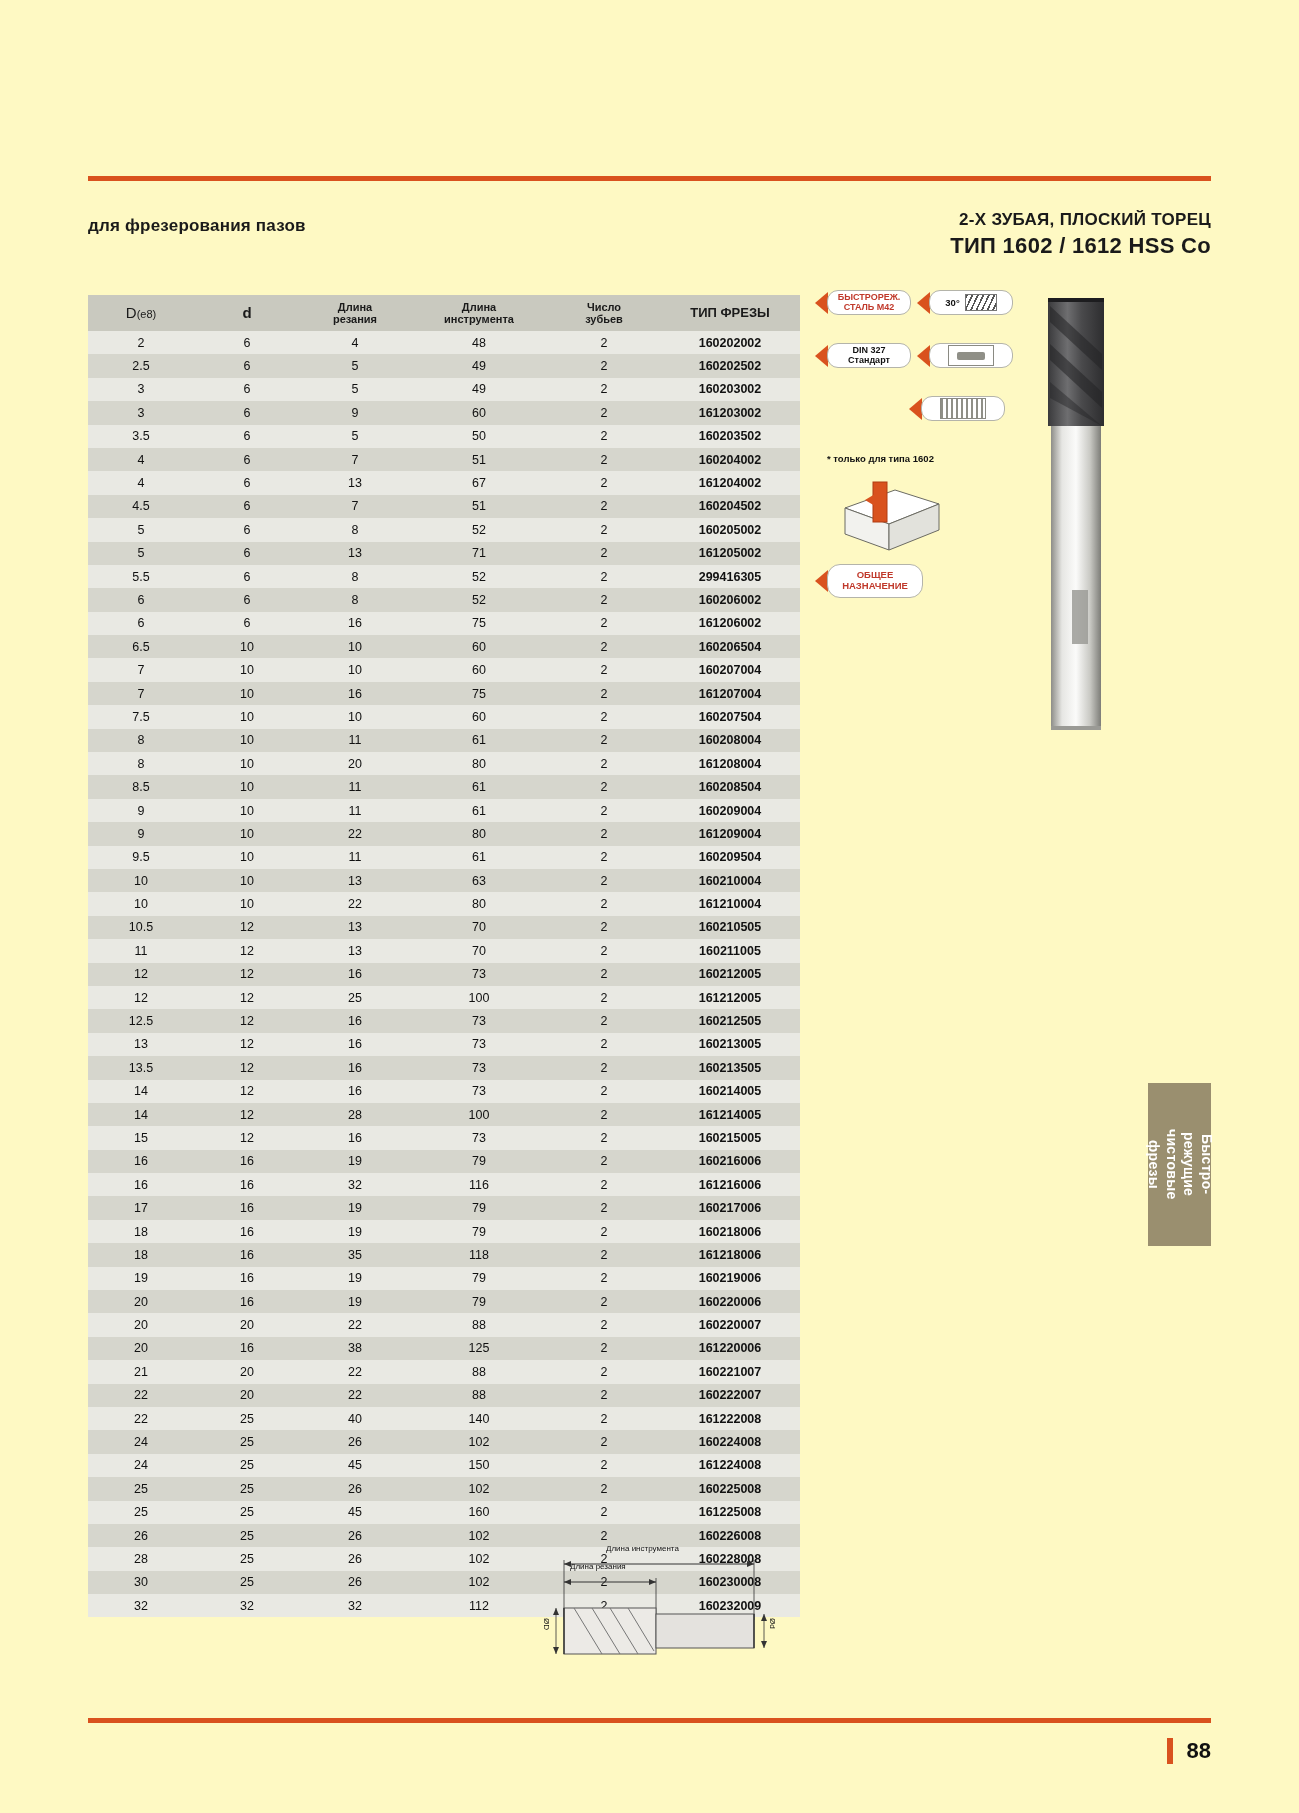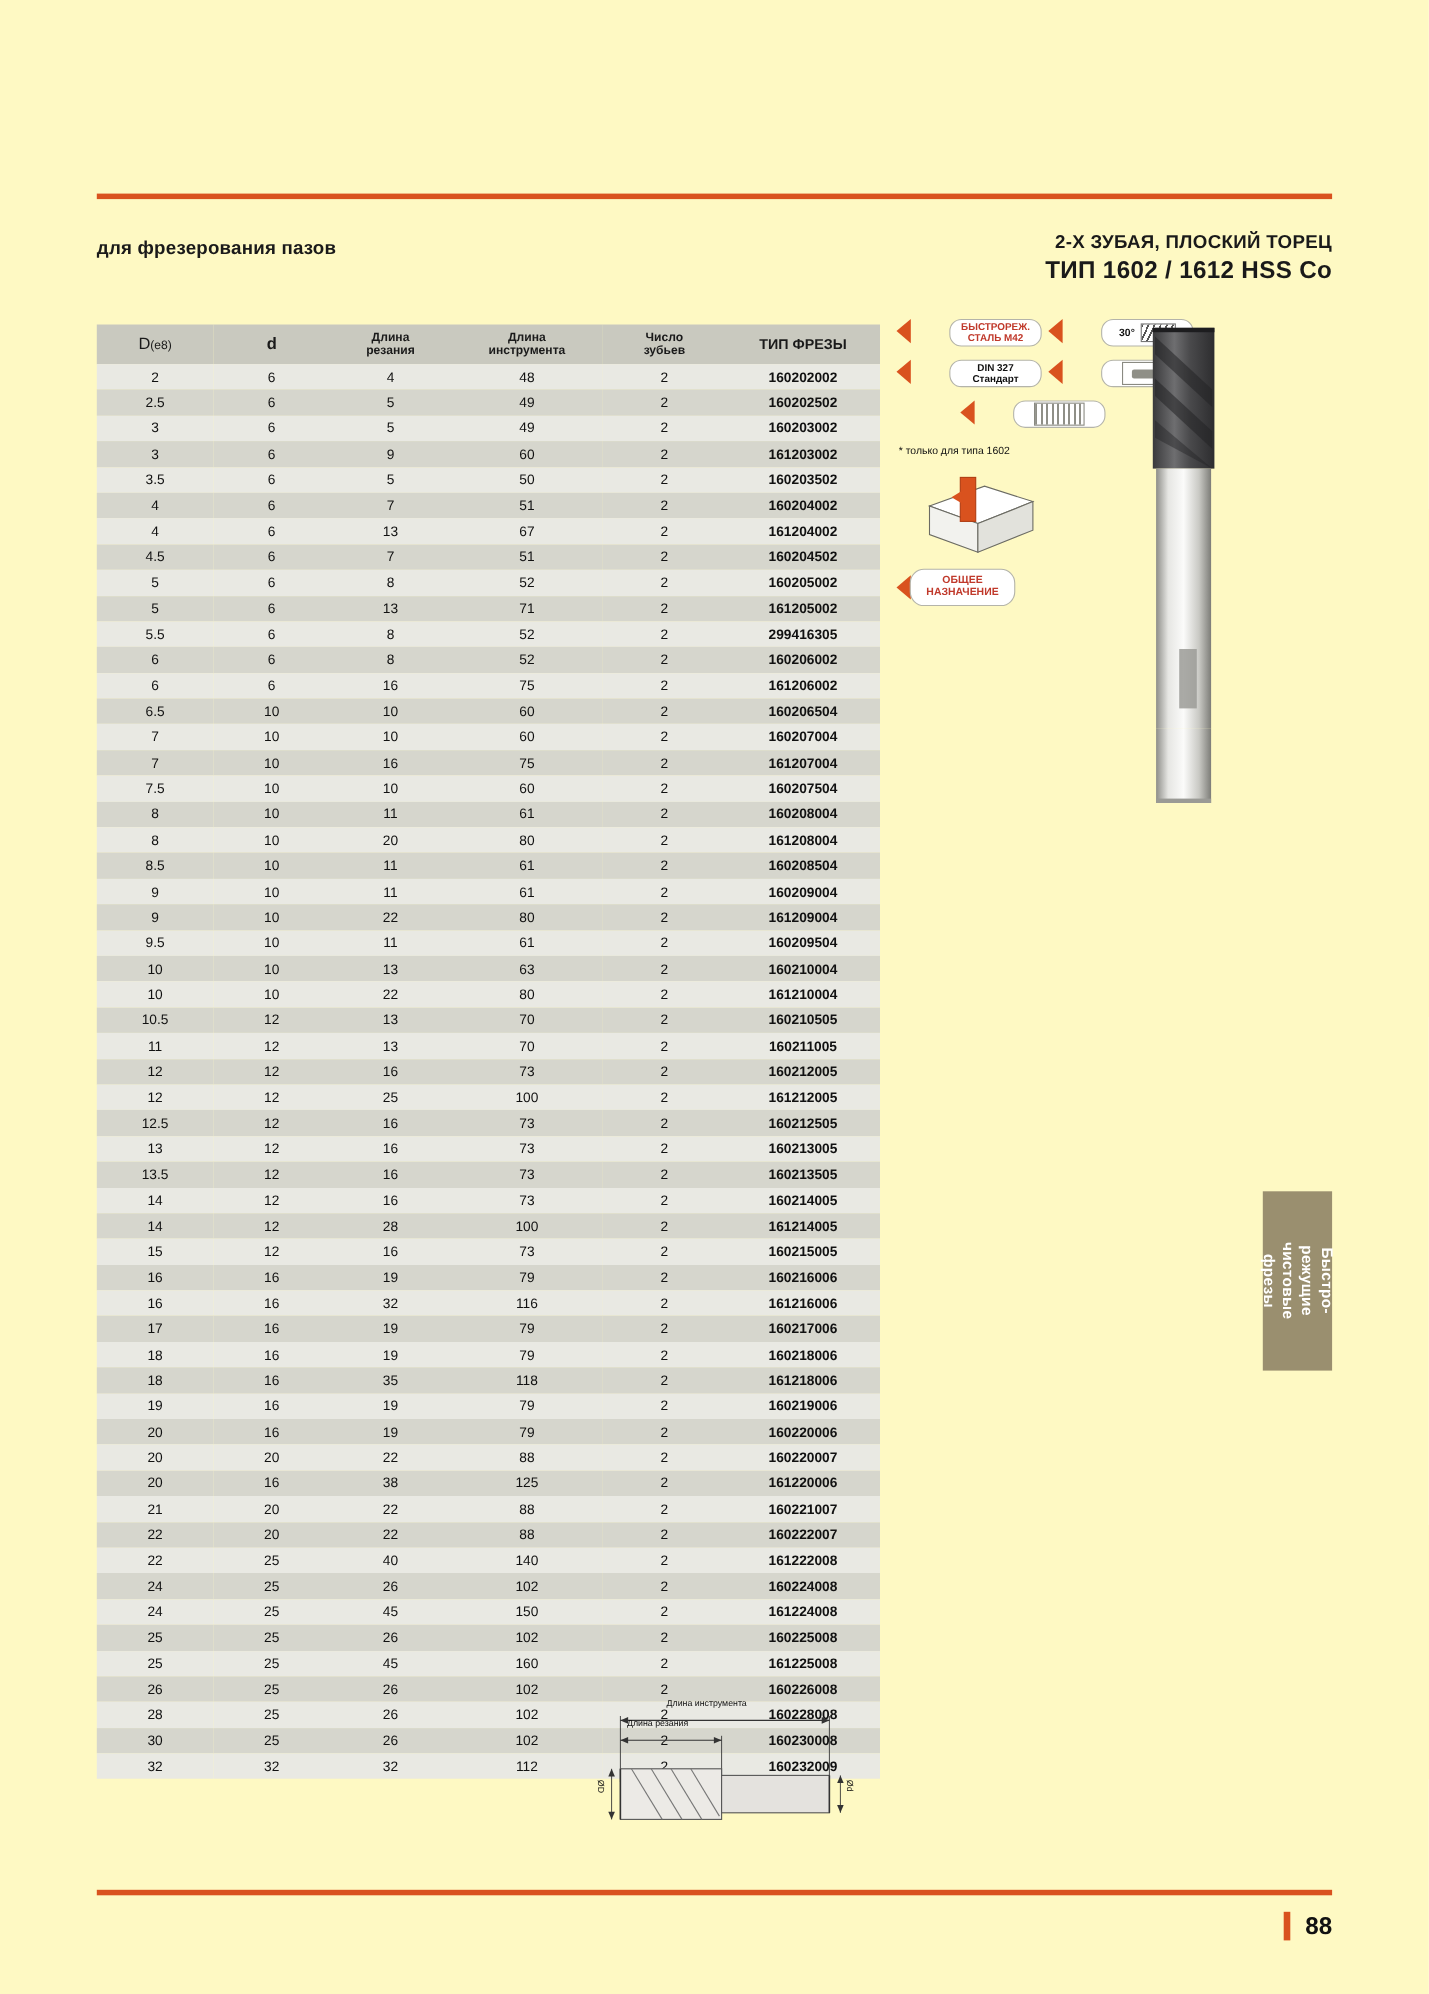--- a/index.html
+++ b/index.html
@@ -114,22 +114,22 @@
 
   
   .info-col {
     position: absolute;
     left: 815px; top: 290px;
     width: 190px;
   }
   .badge {
     position: relative;
     display: flex;
-    margin-bottom: 4px;
-    gap: 36px;
+    align-items: center;
+    margin-bottom: 20px;
   }
   .arrow-left {
     width: 0; height: 0;
     border-top: 11px solid transparent;
     border-bottom: 11px solid transparent;
     border-right: 13px solid #d9521e;
     margin-right: -1px;
     flex: 0 0 auto;
   }
   .pill {
@@ -193,22 +193,23 @@
     border-radius: 11px;
     height: 25px;
     min-width: 46px;
     margin-left: 5px;
     display: flex; align-items: center; justify-content: center;
     font-size: 11px; font-weight: bold;
     background: #fff;
   }
   .note-star {
     font-size: 9.5px;
-    margin: 2px 0 14px 2px;
+    margin: 2px 0 14px 12px;
     color: #111;
+    font-weight: bold;
   }
   .general-badge {
     display: flex; align-items: center;
     margin-top: 0;
   }
   .general-pill {
     border: 1.4px solid #b4b4aa;
     border-radius: 13px;
     background: #fff;
     width: 96px; height: 34px;

